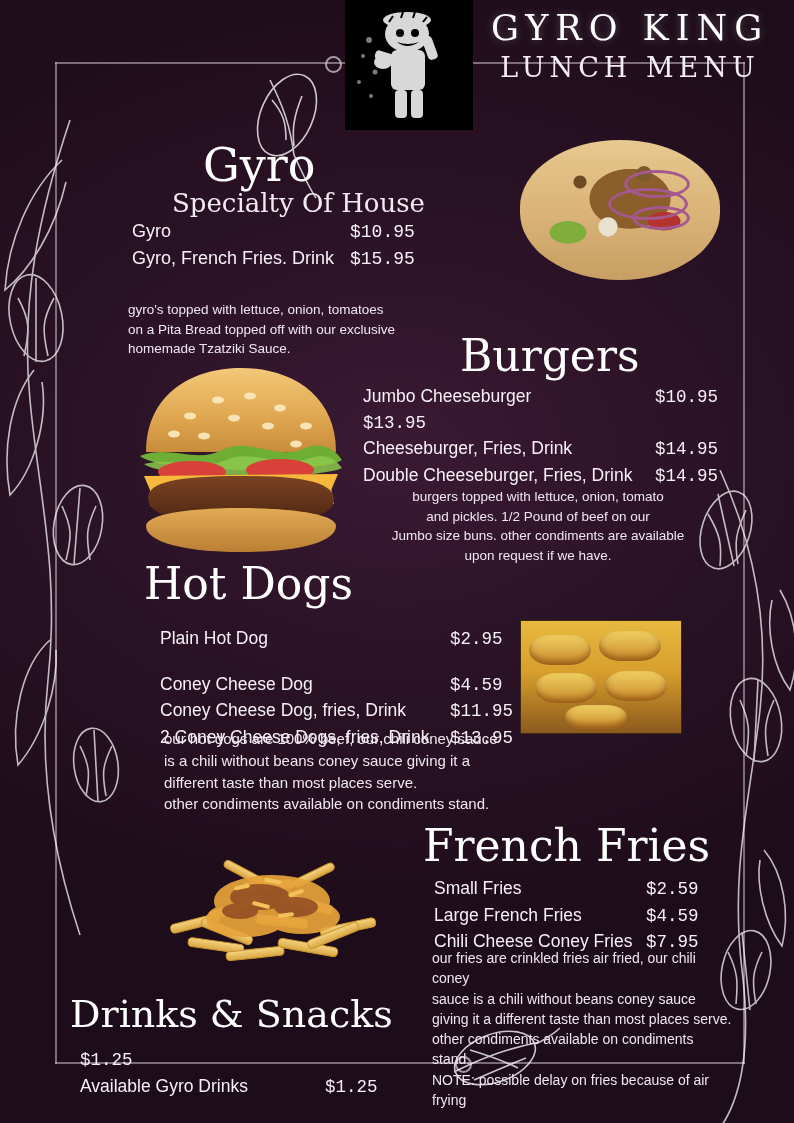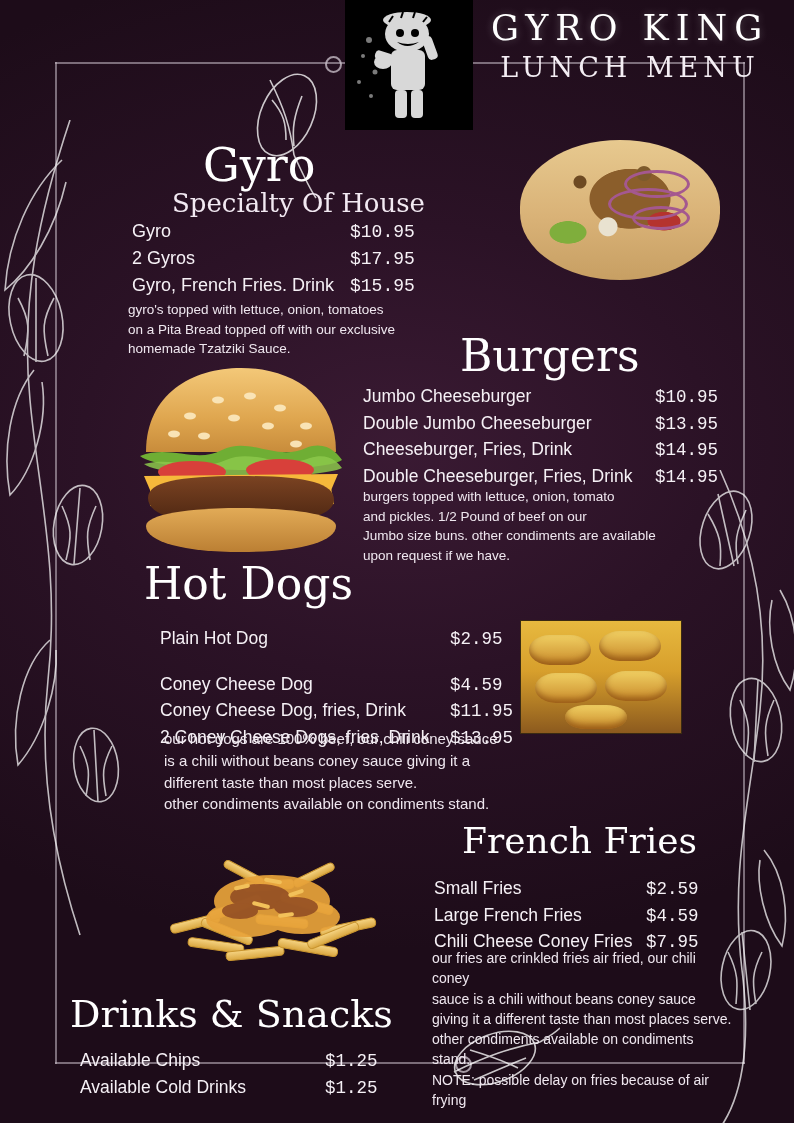--- a/index.html
+++ b/index.html
@@ -245,24 +245,20 @@
 
   <div class="sec-title" style="left:203px; top:138px; font-size:46px;">Gyro</div>
   <div class="sub-title" style="left:172px; top:188px; font-size:26px;">Specialty Of House</div>
 
   <div class="items" style="left:132px; top:218px; font-size:18px; line-height:26px;">
     <div class="row">
       <span class="nm" style="width:218px;">Gyro</span>
       <span class="pr">$10.95</span>
     </div>
     <div class="row">
-      <span class="nm" style="width:218px;">2 Gyros</span>
-      <span class="pr">$17.95</span>
-    </div>
-    <div class="row">
       <span class="nm" style="width:218px;">Gyro, French Fries. Drink</span>
       <span class="pr">$15.95</span>
     </div>
   </div>
 
   <div class="note" style="left:128px; top:300px; font-size:13.5px; width:340px;">gyro's topped with lettuce, onion, tomatoes
 on a Pita Bread topped off with our exclusive
 homemade Tzatziki Sauce.</div>
 
   <div class="photo gyro-photo">
@@ -272,34 +268,33 @@
   </div>
 
   <div class="sec-title" style="left:460px; top:330px; font-size:44px;">Burgers</div>
 
   <div class="items" style="left:363px; top:384px; font-size:17.5px; line-height:25.5px;">
     <div class="row">
       <span class="nm" style="width:292px;">Jumbo Cheeseburger</span>
       <span class="pr">$10.95</span>
     </div>
     <div class="row">
-      <span class="nm" style="width:292px;">Double Jumbo Cheeseburger</span>
       <span class="pr">$13.95</span>
     </div>
     <div class="row">
       <span class="nm" style="width:292px;">Cheeseburger, Fries, Drink</span>
       <span class="pr">$14.95</span>
     </div>
     <div class="row">
       <span class="nm" style="width:292px;">Double Cheeseburger, Fries, Drink</span>
       <span class="pr">$14.95</span>
     </div>
   </div>
 
-  <div class="note" style="left:363px; top:487px; font-size:13.5px; width:350px;">burgers topped with lettuce, onion, tomato
+  <div class="note" style="left:363px; top:487px; font-size:13.5px; width:350px;text-align:center;">burgers topped with lettuce, onion, tomato
 and pickles. 1/2 Pound of beef on our
 Jumbo size buns. other condiments are available
 upon request if we have.</div>
 
   <div class="photo burger-photo">
     <svg viewBox="0 0 222 195" width="222" height="195">
       <defs>
         <linearGradient id="bunTop" x1="0" y1="0" x2="0" y2="1">
           <stop offset="0%" stop-color="#f3c878"></stop>
           <stop offset="60%" stop-color="#dfa64f"></stop>
@@ -366,21 +361,21 @@
  other condiments available on condiments stand.</div>
 
   <div class="photo dog-photo">
     <div class="d" style="left:8px;  top:14px; width:62px; height:30px;"></div>
     <div class="d" style="left:78px; top:10px; width:62px; height:30px;"></div>
     <div class="d" style="left:14px; top:52px; width:62px; height:30px;"></div>
     <div class="d" style="left:84px; top:50px; width:62px; height:30px;"></div>
     <div class="d" style="left:44px; top:84px; width:62px; height:24px;"></div>
   </div>
 
-  <div class="sec-title" style="left:462px; top:820px; font-size:36px;">French Fries</div>
+  <div class="sec-title" style="left:423px; top:820px; font-size:44px;">French Fries</div>
 
   <div class="items" style="left:434px; top:876px; font-size:17.5px; line-height:25.5px;">
     <div class="row">
       <span class="nm" style="width:212px;">Small Fries</span>
       <span class="pr">$2.59</span>
     </div>
     <div class="row">
       <span class="nm" style="width:212px;">Large French Fries</span>
       <span class="pr">$4.59</span>
     </div>
@@ -436,22 +431,21 @@
         <rect x="92" y="58" width="18" height="4" rx="2" transform="rotate(14 101 60)"></rect>
         <rect x="118" y="68" width="16" height="4" rx="2" transform="rotate(-8 126 70)"></rect>
       </g>
     </svg>
   </div>
 
   <div class="sec-title" style="left:70px; top:992px; font-size:38px;">Drinks &amp; Snacks</div>
 
   <div class="items" style="left:80px; top:1048px; font-size:17.5px; line-height:25.5px;">
     <div class="row">
-      <span class="nm" style="width:245px;">Available Chips</span>
       <span class="pr">$1.25</span>
     </div>
     <div class="row">
-      <span class="nm" style="width:245px;">Available Cold Drinks</span>
+      <span class="nm" style="width:245px;">Available Gyro Drinks</span>
       <span class="pr">$1.25</span>
     </div>
   </div>
 
 </div>
 
 </body></html>

